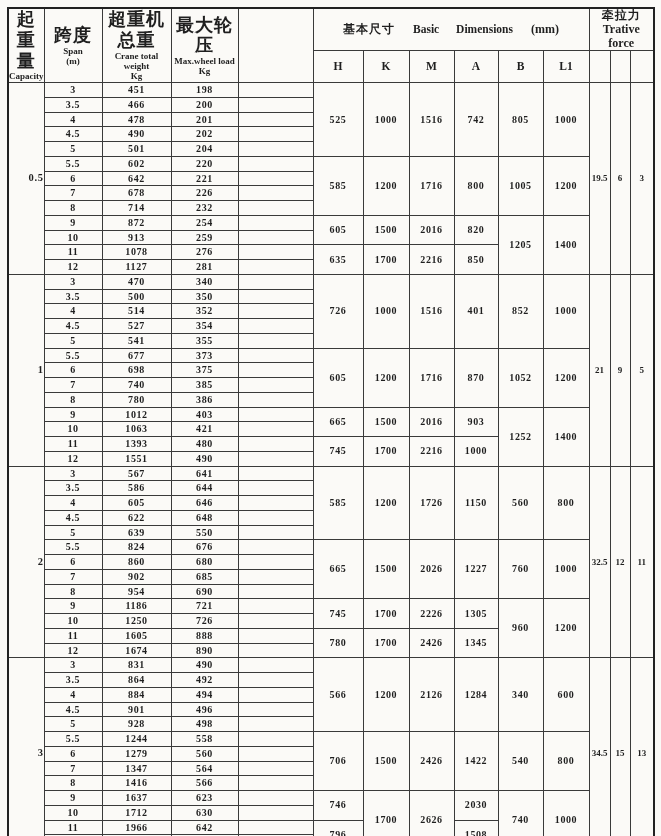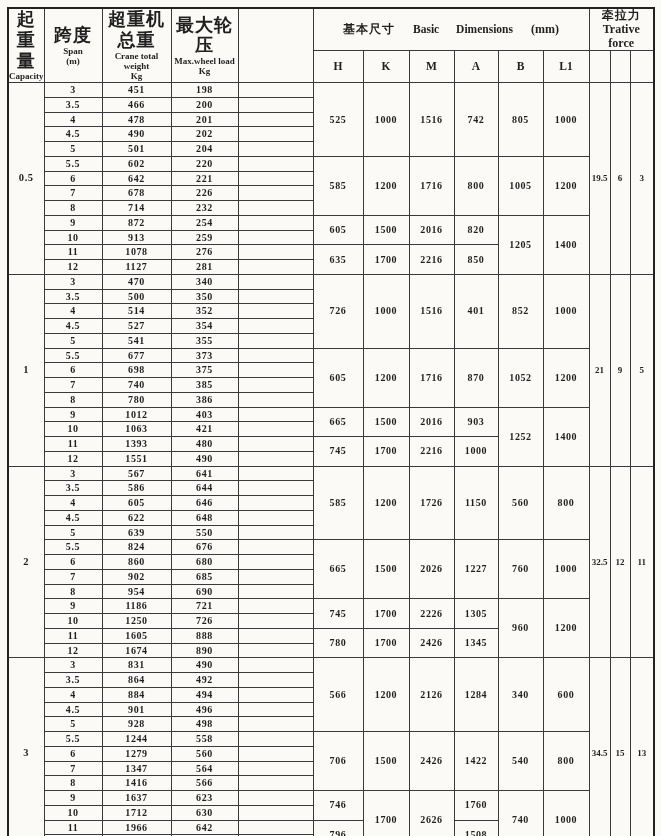--- a/index.html
+++ b/index.html
@@ -44,21 +44,21 @@
   thead th.tcol .l1 { font-size: 7.5px; }
   thead th.tcol .l2 { font-size: 6.5px; transform: scale(0.9); }
   thead .trathdr .zh { font-size: 12px; }
   thead .trathdr .en { font-size: 12px; }
   tbody tr { height: 14.75px; }
   tbody td {
     font-size: 10px;
     letter-spacing: 0.6px;
     line-height: 1;
   }
-  tbody td.cap { font-size: 10.5px; }
+  tbody td.cap { font-size: 10.5px; text-align: right; }
   tbody td.tn { font-size: 9px; letter-spacing: 0; }
 </style>
 </head>
 <body>
 
 <div class="sheet">
   <table class="spec" id="spec-table">
     <colgroup>
       <col style="width:36px">
         <col style="width:58px">
@@ -511,21 +511,21 @@
           <td></td>
         </tr>
         <tr>
           <td>9</td>
           <td>1637</td>
           <td>623</td>
           <td></td>
           <td rowspan="2">746</td>
           <td rowspan="4">1700</td>
           <td rowspan="4">2626</td>
-          <td rowspan="2">1760</td>
+          <td rowspan="2">2030</td>
           <td rowspan="4">740</td>
           <td rowspan="4">1000</td>
         </tr>
         <tr>
           <td>10</td>
           <td>1712</td>
           <td>630</td>
           <td></td>
         </tr>
         <tr>

